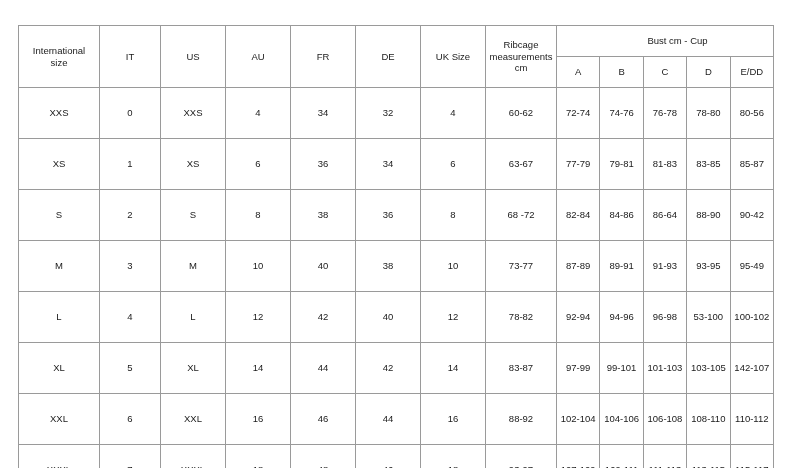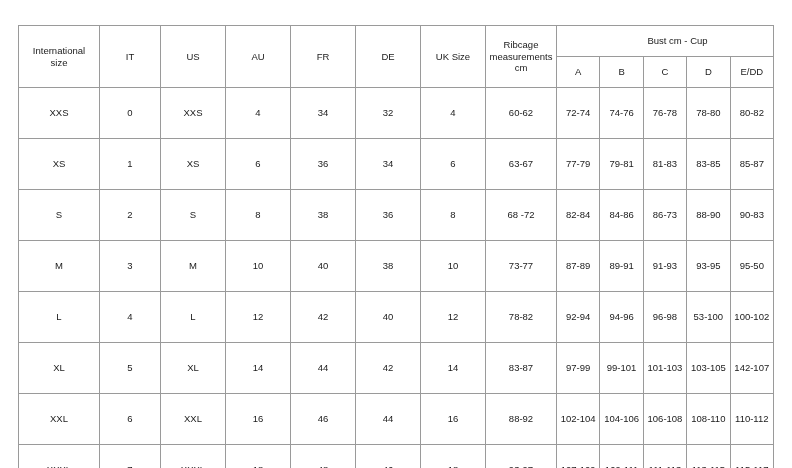--- a/index.html
+++ b/index.html
@@ -128,21 +128,21 @@
         <td>XXS</td>
         <td>4</td>
         <td>34</td>
         <td>32</td>
         <td>4</td>
         <td>60-62</td>
         <td>72-74</td>
         <td>74-76</td>
         <td>76-78</td>
         <td>78-80</td>
-        <td>80-82</td>
+        <td>80-56</td>
       </tr>
       <tr>
         <td>XS</td>
         <td>1</td>
         <td>XS</td>
         <td>6</td>
         <td>36</td>
         <td>34</td>
         <td>6</td>
         <td>63-67</td>
@@ -156,38 +156,38 @@
         <td>S</td>
         <td>2</td>
         <td>S</td>
         <td>8</td>
         <td>38</td>
         <td>36</td>
         <td>8</td>
         <td>68 -72</td>
         <td>82-84</td>
         <td>84-86</td>
-        <td>86-73</td>
+        <td>86-64</td>
         <td>88-90</td>
-        <td>90-83</td>
+        <td>90-42</td>
       </tr>
       <tr>
         <td>M</td>
         <td>3</td>
         <td>M</td>
         <td>10</td>
         <td>40</td>
         <td>38</td>
         <td>10</td>
         <td>73-77</td>
         <td>87-89</td>
         <td>89-91</td>
         <td>91-93</td>
         <td>93-95</td>
-        <td>95-50</td>
+        <td>95-49</td>
       </tr>
       <tr>
         <td>L</td>
         <td>4</td>
         <td>L</td>
         <td>12</td>
         <td>42</td>
         <td>40</td>
         <td>12</td>
         <td>78-82</td>

